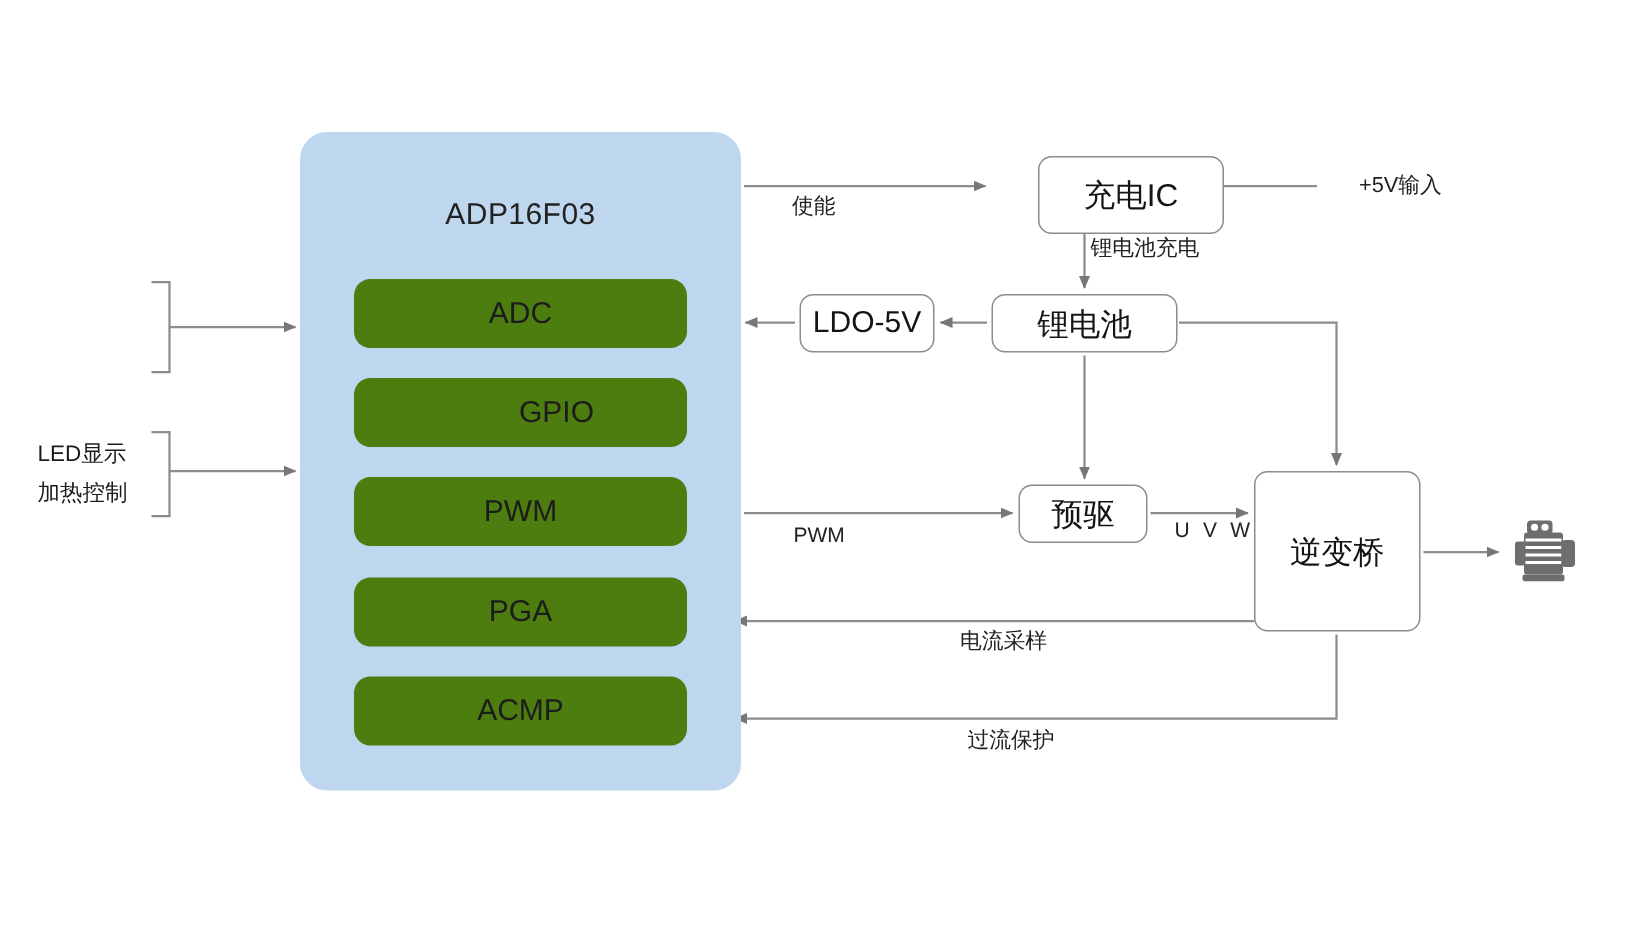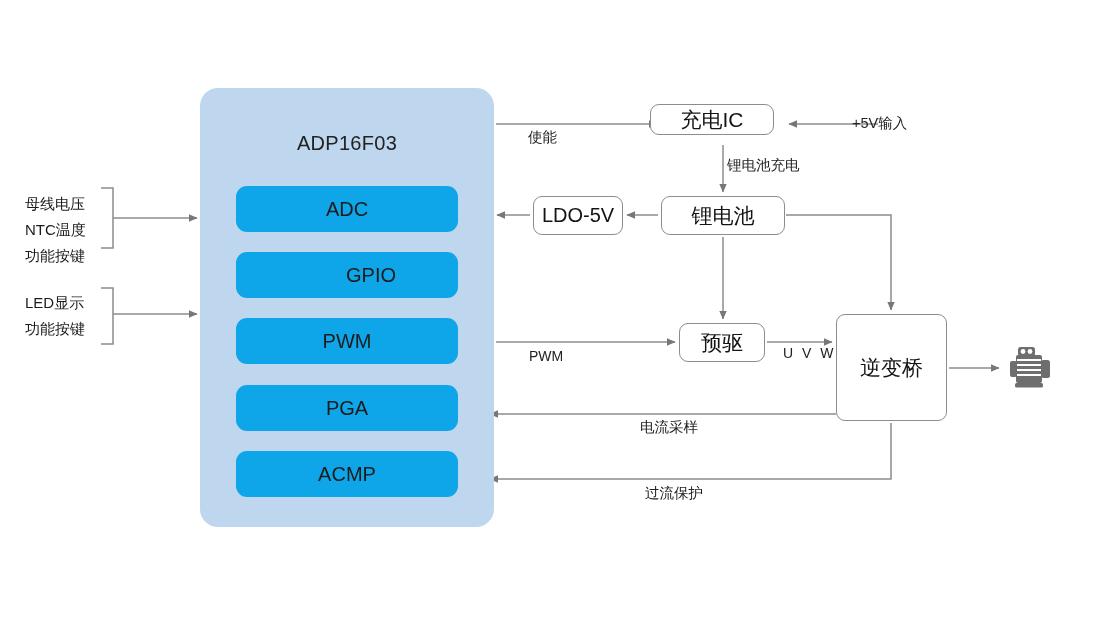--- a/index.html
+++ b/index.html
@@ -17,35 +17,35 @@
   .mcu{
     left:200px;top:88px;width:294px;height:439px;
     background:#bed7ee;border-radius:18px;
   }
   .mcu-title{
     position:absolute;left:200px;top:126px;width:294px;height:34px;
     display:flex;align-items:center;justify-content:center;
     font-size:20px;color:#222;letter-spacing:.3px;
   }
   .ip{
-    background:#0ea5e9;border-radius:11px;width:222px;height:46px;left:236px;
+    background:#4d7c0f;border-radius:11px;width:222px;height:46px;left:236px;
     font-size:20px;color:#1c1c1c;
   }
   .ip-adc{top:186px;}
   .ip-gpio{top:252px;padding-left:48px;}
   .ip-pwm{top:318px;}
   .ip-pga{top:385px;}
   .ip-acmp{top:451px;}
 
   
   .ob{
     background:#ffffff;border:1.4px solid #8c8c8c;border-radius:9px;
     font-size:21px;color:#141414;
   }
-  .b-charge{left:650px;top:104px;width:124px;height:31px;}
+  .b-charge{left:692px;top:104px;width:124px;height:52px;}
   .b-lipo{left:661px;top:196px;width:124px;height:39px;}
   .b-ldo{left:533px;top:196px;width:90px;height:39px;font-size:20px;}
   .b-pre{left:679px;top:323px;width:86px;height:39px;}
   .b-inv{left:836px;top:314px;width:111px;height:107px;}
 
   
   .lbl{position:absolute;font-size:14px;color:#222;white-space:nowrap;}
   .lbl-cn{font-size:14.5px;}
 
   .sidelabel{position:absolute;font-size:15px;color:#1b1b1b;line-height:26px;white-space:nowrap;text-align:left;}
@@ -102,39 +102,34 @@
 
   <div class="box mcu"></div>
   <div class="mcu-title">ADP16F03</div>
 
   <div class="box ip ip-adc">ADC</div>
   <div class="box ip ip-gpio">GPIO</div>
   <div class="box ip ip-pwm">PWM</div>
   <div class="box ip ip-pga">PGA</div>
   <div class="box ip ip-acmp">ACMP</div>
 
-  <div class="sidelabel" style="left:25px;top:191px;">
-    <div>母线电压</div>
-    <div>NTC温度</div>
-    <div>功能按键</div>
-  </div>
 
   <div class="sidelabel" style="left:25px;top:290px;">
     <div>LED显示</div>
-    <div>功能按键</div>
+    <div>加热控制</div>
   </div>
 
   <div class="box ob b-charge">充电IC</div>
   <div class="box ob b-lipo">锂电池</div>
   <div class="box ob b-ldo">LDO-5V</div>
   <div class="box ob b-inv">逆变桥</div>
   <div class="box ob b-pre">预驱</div>
 
   <div class="lbl lbl-cn" style="left:528px;top:128px;">使能</div>
-  <div class="lbl lbl-cn" style="left:852px;top:114px;">+5V输入</div>
+  <div class="lbl lbl-cn" style="left:906px;top:114px;">+5V输入</div>
   <div class="lbl lbl-cn" style="left:727px;top:156px;">锂电池充电</div>
   <div class="lbl" style="left:529px;top:348px;">PWM</div>
   <div class="lbl uvw" style="left:783px;top:345px;">U V W</div>
   <div class="lbl lbl-cn" style="left:640px;top:418px;">电流采样</div>
   <div class="lbl lbl-cn" style="left:645px;top:484px;">过流保护</div>
 
   <svg class="motor" viewBox="0 0 52 46">
     <g fill="#6e6e6e">
 
       <rect x="15" y="2" width="17" height="9" rx="2.5"></rect>

